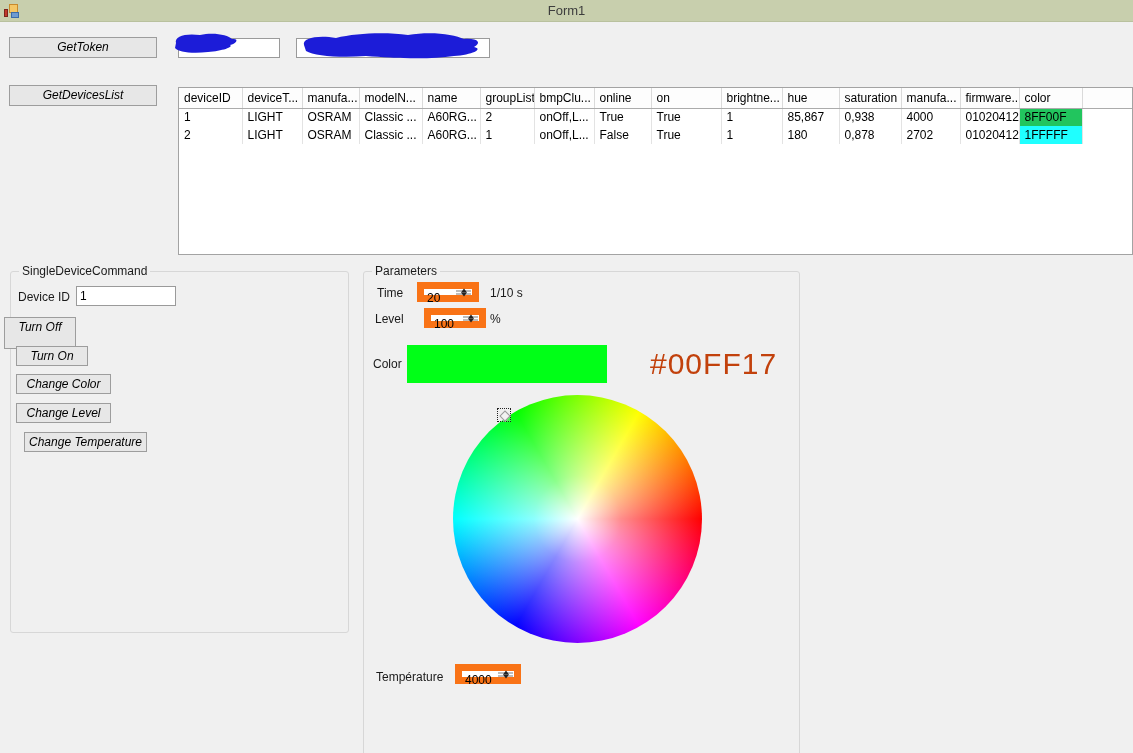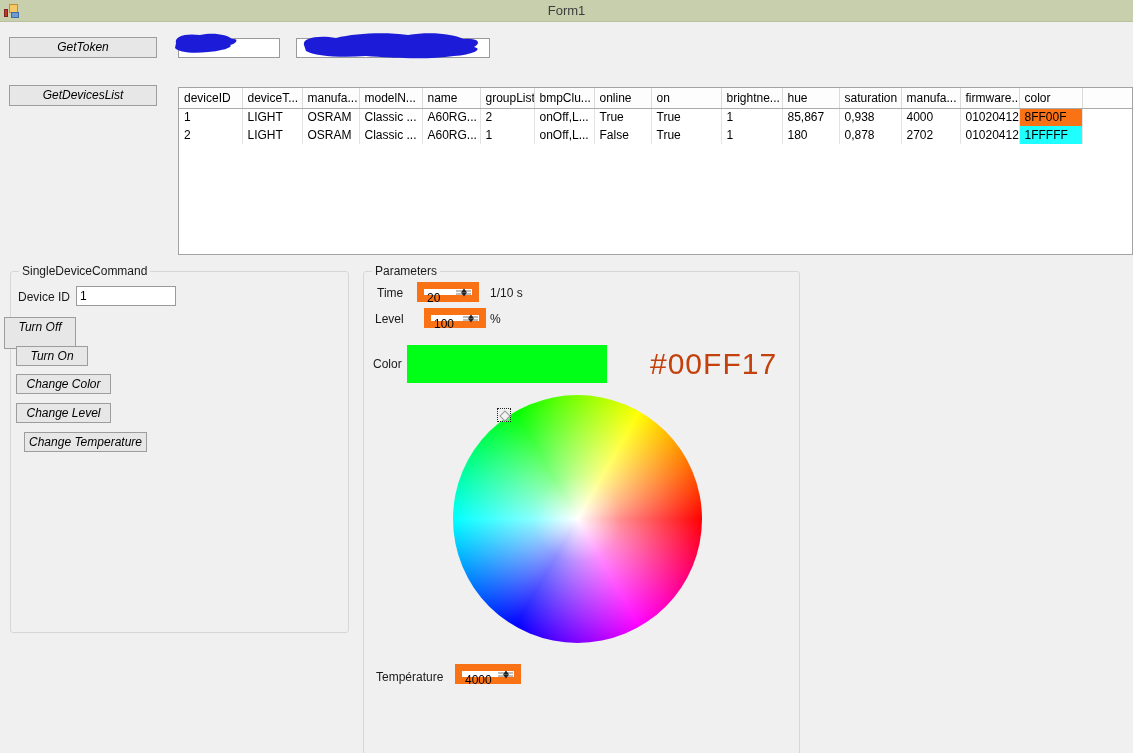--- a/index.html
+++ b/index.html
@@ -197,21 +197,21 @@
           <td>A60RG...</td>
           <td>2</td>
           <td>onOff,L...</td>
           <td>True</td>
           <td>True</td>
           <td>1</td>
           <td>85,867</td>
           <td>0,938</td>
           <td>4000</td>
           <td>01020412</td>
-          <td style="background-color: #f97316;">8FF00F</td>
+          <td style="background-color: #22c55e;">8FF00F</td>
           <td></td>
         </tr>
         <tr>
           <td>2</td>
           <td>LIGHT</td>
           <td>OSRAM</td>
           <td>Classic ...</td>
           <td>A60RG...</td>
           <td>1</td>
           <td>onOff,L...</td>

